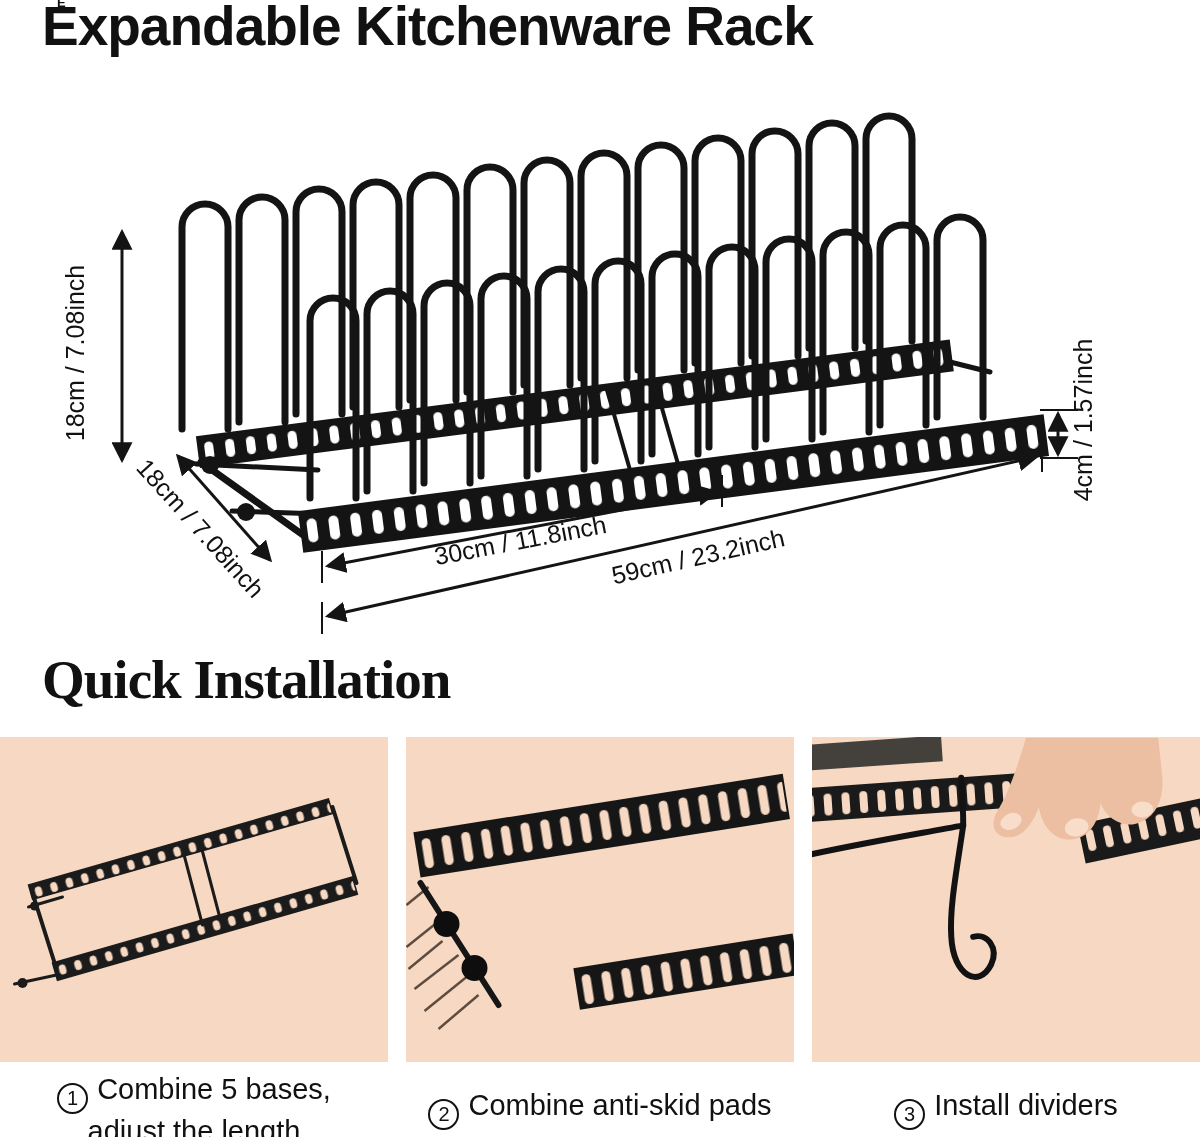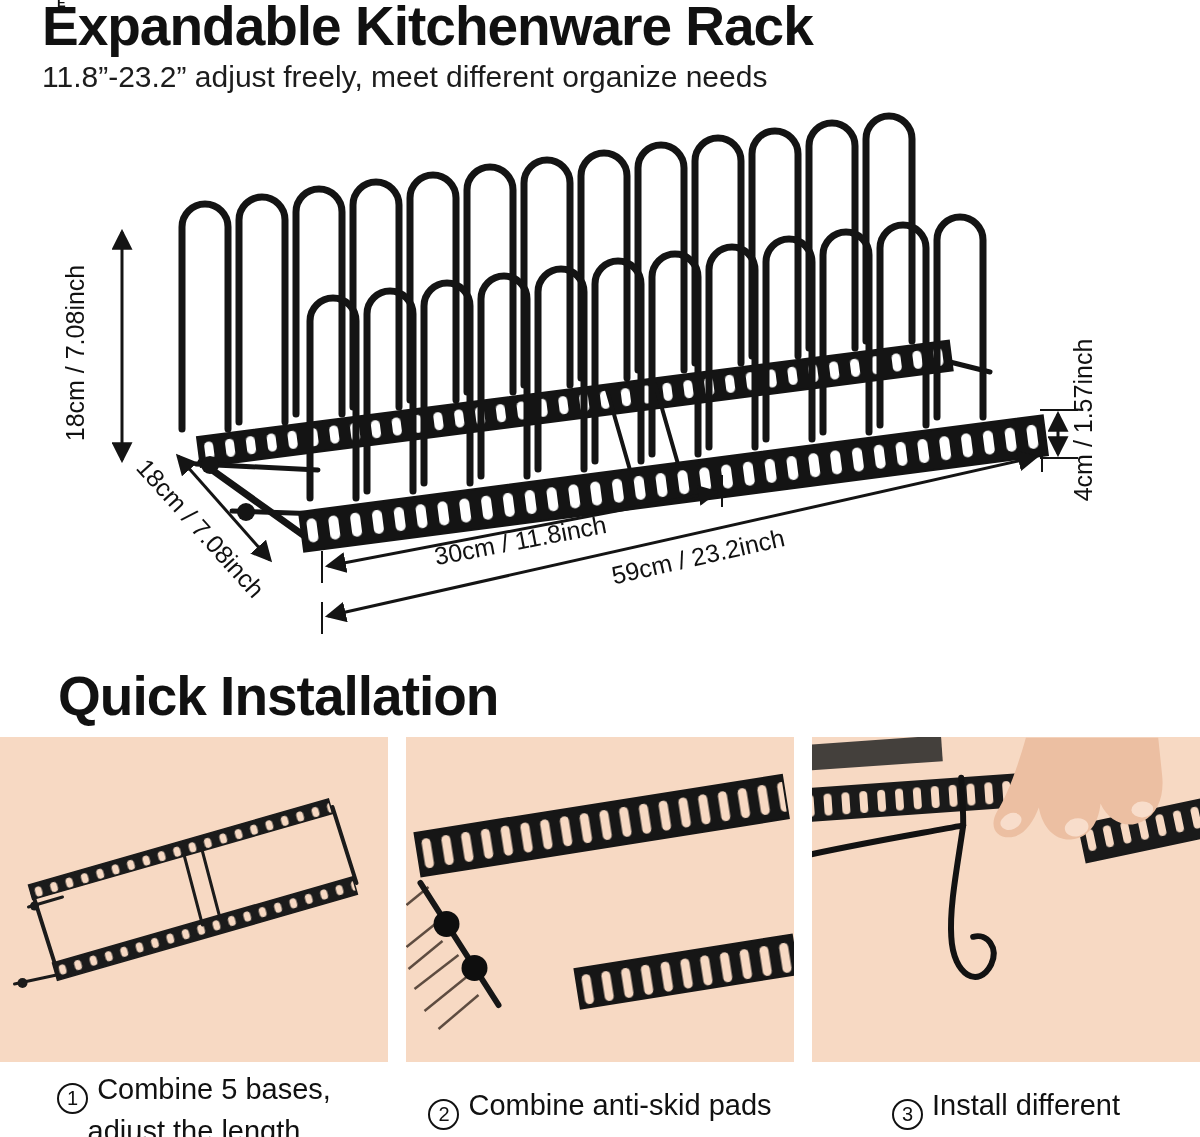--- a/index.html
+++ b/index.html
@@ -3,40 +3,39 @@
 <meta charset="utf-8">
 <style>
   html,body{margin:0;padding:0;background:#fff;}
   .page{position:relative;width:1200px;height:1137px;background:#ffffff;
         font-family:"Liberation Sans",sans-serif;color:#111;overflow:hidden;}
   .corner-mark{position:absolute;left:57px;top:-5px;font-size:13px;font-weight:700;}
   .title{position:absolute;left:42px;top:-4px;margin:0;font-size:55px;font-weight:700;line-height:1.1;letter-spacing:-1px;}
   .subtitle{position:absolute;left:42px;top:60px;margin:0;font-size:30px;font-weight:400;color:#1c1c1c;}
   .diagram-svg{position:absolute;left:0;top:0;width:1200px;height:660px;}
   .diagram-svg text{font-family:"Liberation Sans",sans-serif;font-size:25px;fill:#111;}
-  .qi-title{position:absolute;left:42px;top:648px;margin:16px;font-size:55px;font-weight:700;letter-spacing:-1px;}
+  .qi-title{position:absolute;left:42px;top:648px;margin:0;font-size:55px;font-weight:700;letter-spacing:-1px;font-family:Liberation Serif, serif;}
   .panels{position:absolute;left:0;top:737px;width:1200px;display:flex;gap:18px;}
   .panel{flex:1;height:325px;background:#f7d9c3;overflow:hidden;}
   .panel svg{display:block;width:100%;height:100%;}
   .captions{position:absolute;left:0;top:1072px;width:1200px;display:flex;gap:18px;}
   .cap{flex:1;text-align:center;font-size:29px;line-height:34px;color:#111;}
   .cap.single{padding-top:16px;}
   .circ{display:inline-flex;width:31px;height:31px;border:2px solid #111;border-radius:50%;
         align-items:center;justify-content:center;font-size:20px;font-weight:400;
         vertical-align:-6px;margin-right:9px;box-sizing:border-box;}
   .cap-line2:empty{display:none;}
 </style>
 </head>
 <body>
 
 <div class="page">
 
   <span class="corner-mark">E</span>
   <h1 class="title">Expandable Kitchenware Rack</h1>
-  <p class="subtitle">11.8”-23.2” adjust freely, meet different organize needs</p>
 
   <svg class="diagram-svg" viewBox="0 0 1200 660">
     <defs>
       <marker id="arr" viewBox="0 0 10 10" refX="8.5" refY="5" markerWidth="7" markerHeight="7" orient="auto-start-reverse">
         <path d="M0,0 L10,5 L0,10 z" fill="#141414"></path>
       </marker>
       <pattern id="pBack" width="21" height="30" patternUnits="userSpaceOnUse">
         <rect width="21" height="30" fill="#141414"></rect>
         <rect x="6" y="6" width="9" height="18" rx="4.5" fill="#ffffff"></rect>
       </pattern>
@@ -215,18 +214,18 @@
   <div class="captions">
     <div class="cap">
       <span class="circ">1</span><span>Combine 5 bases,</span>
       <div class="cap-line2">adjust the length</div>
     </div>
     <div class="cap single">
       <span class="circ">2</span><span>Combine anti-skid pads</span>
       
     </div>
     <div class="cap single">
-      <span class="circ">3</span><span>Install different</span>
+      <span class="circ">3</span><span>Install dividers</span>
       
     </div>
   </div>
 
 </div>
 
 </body></html>

